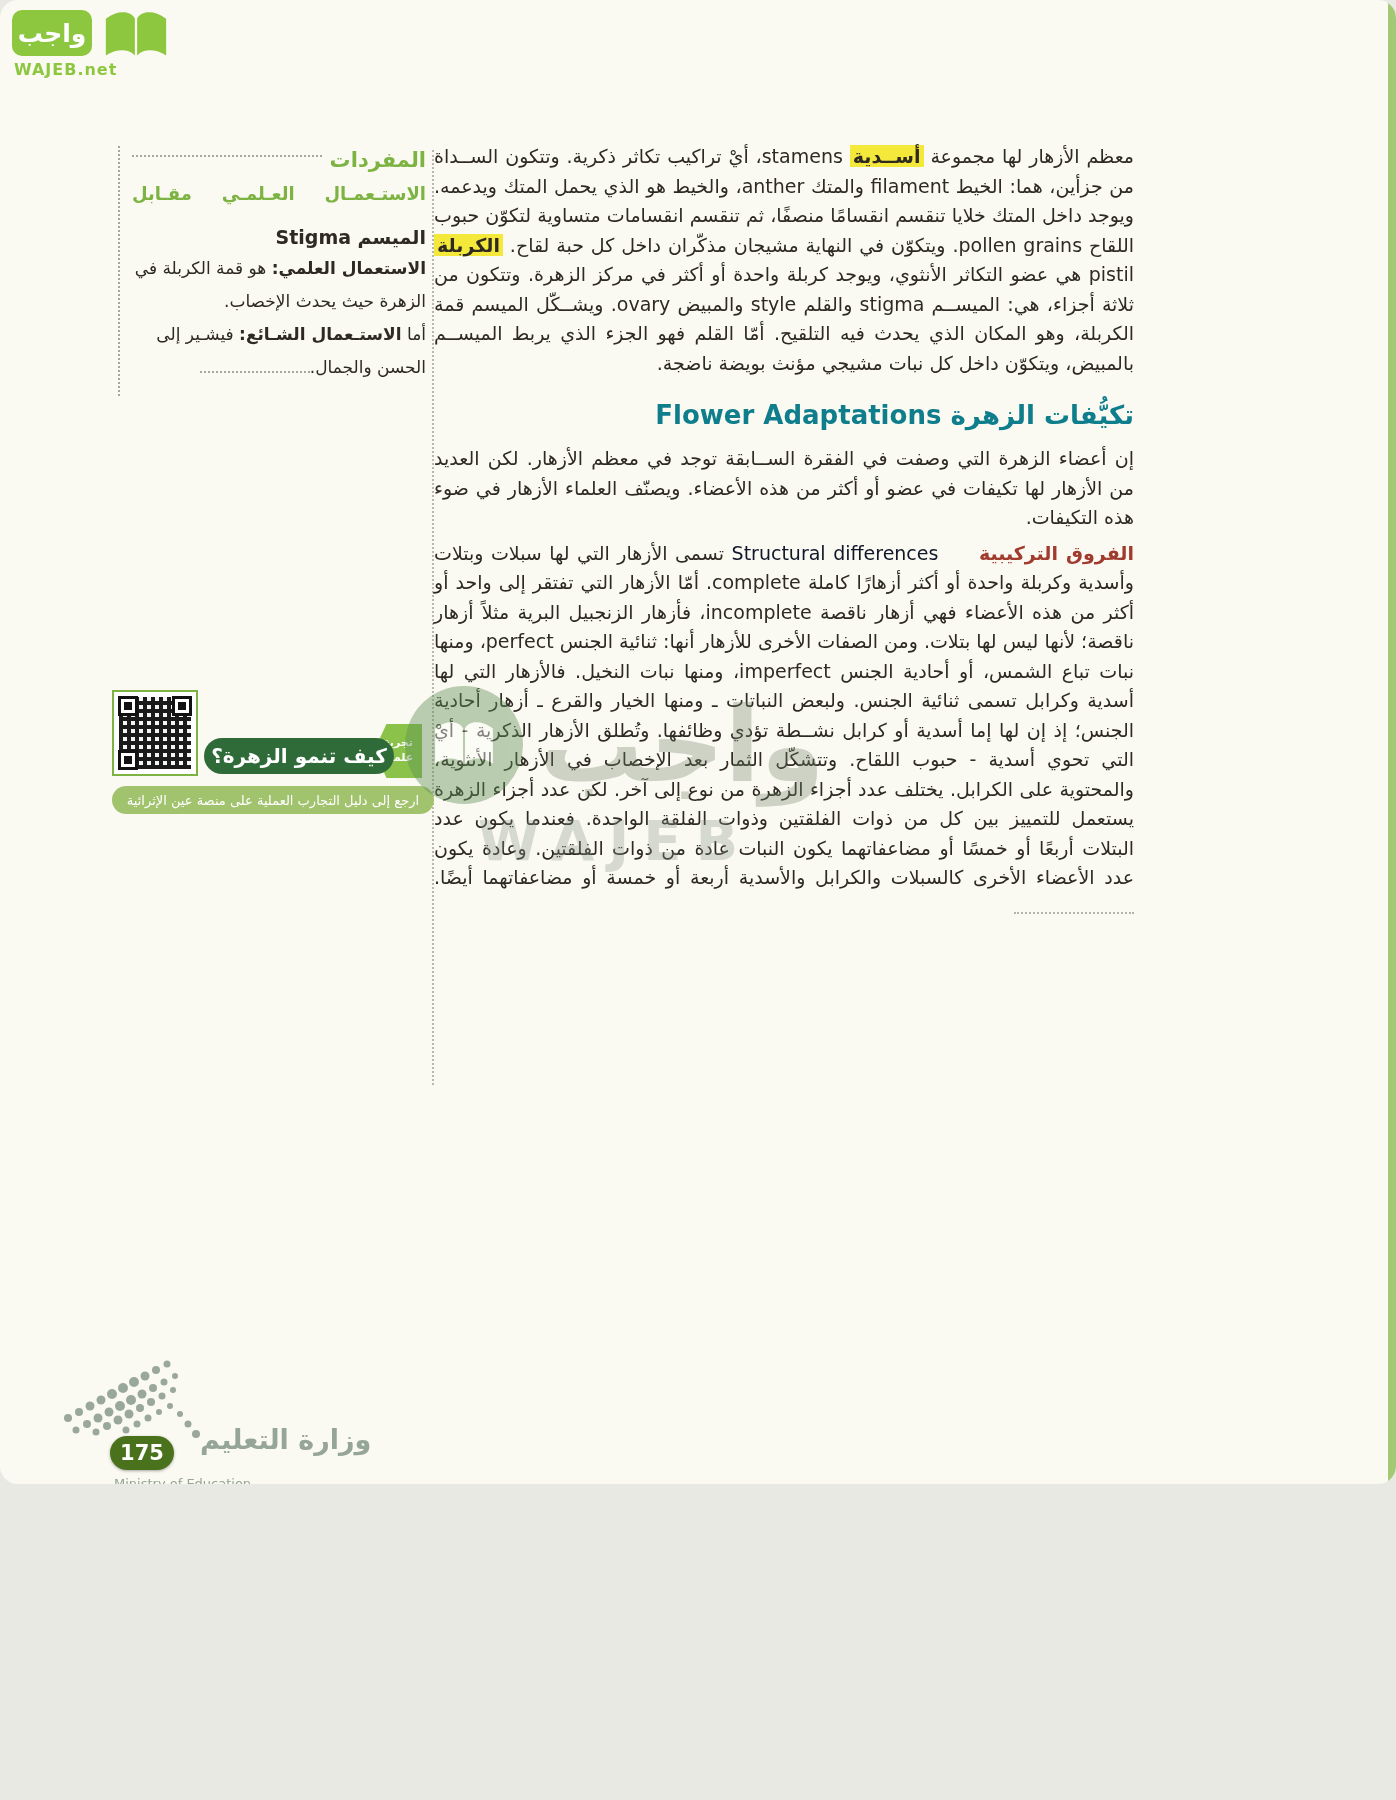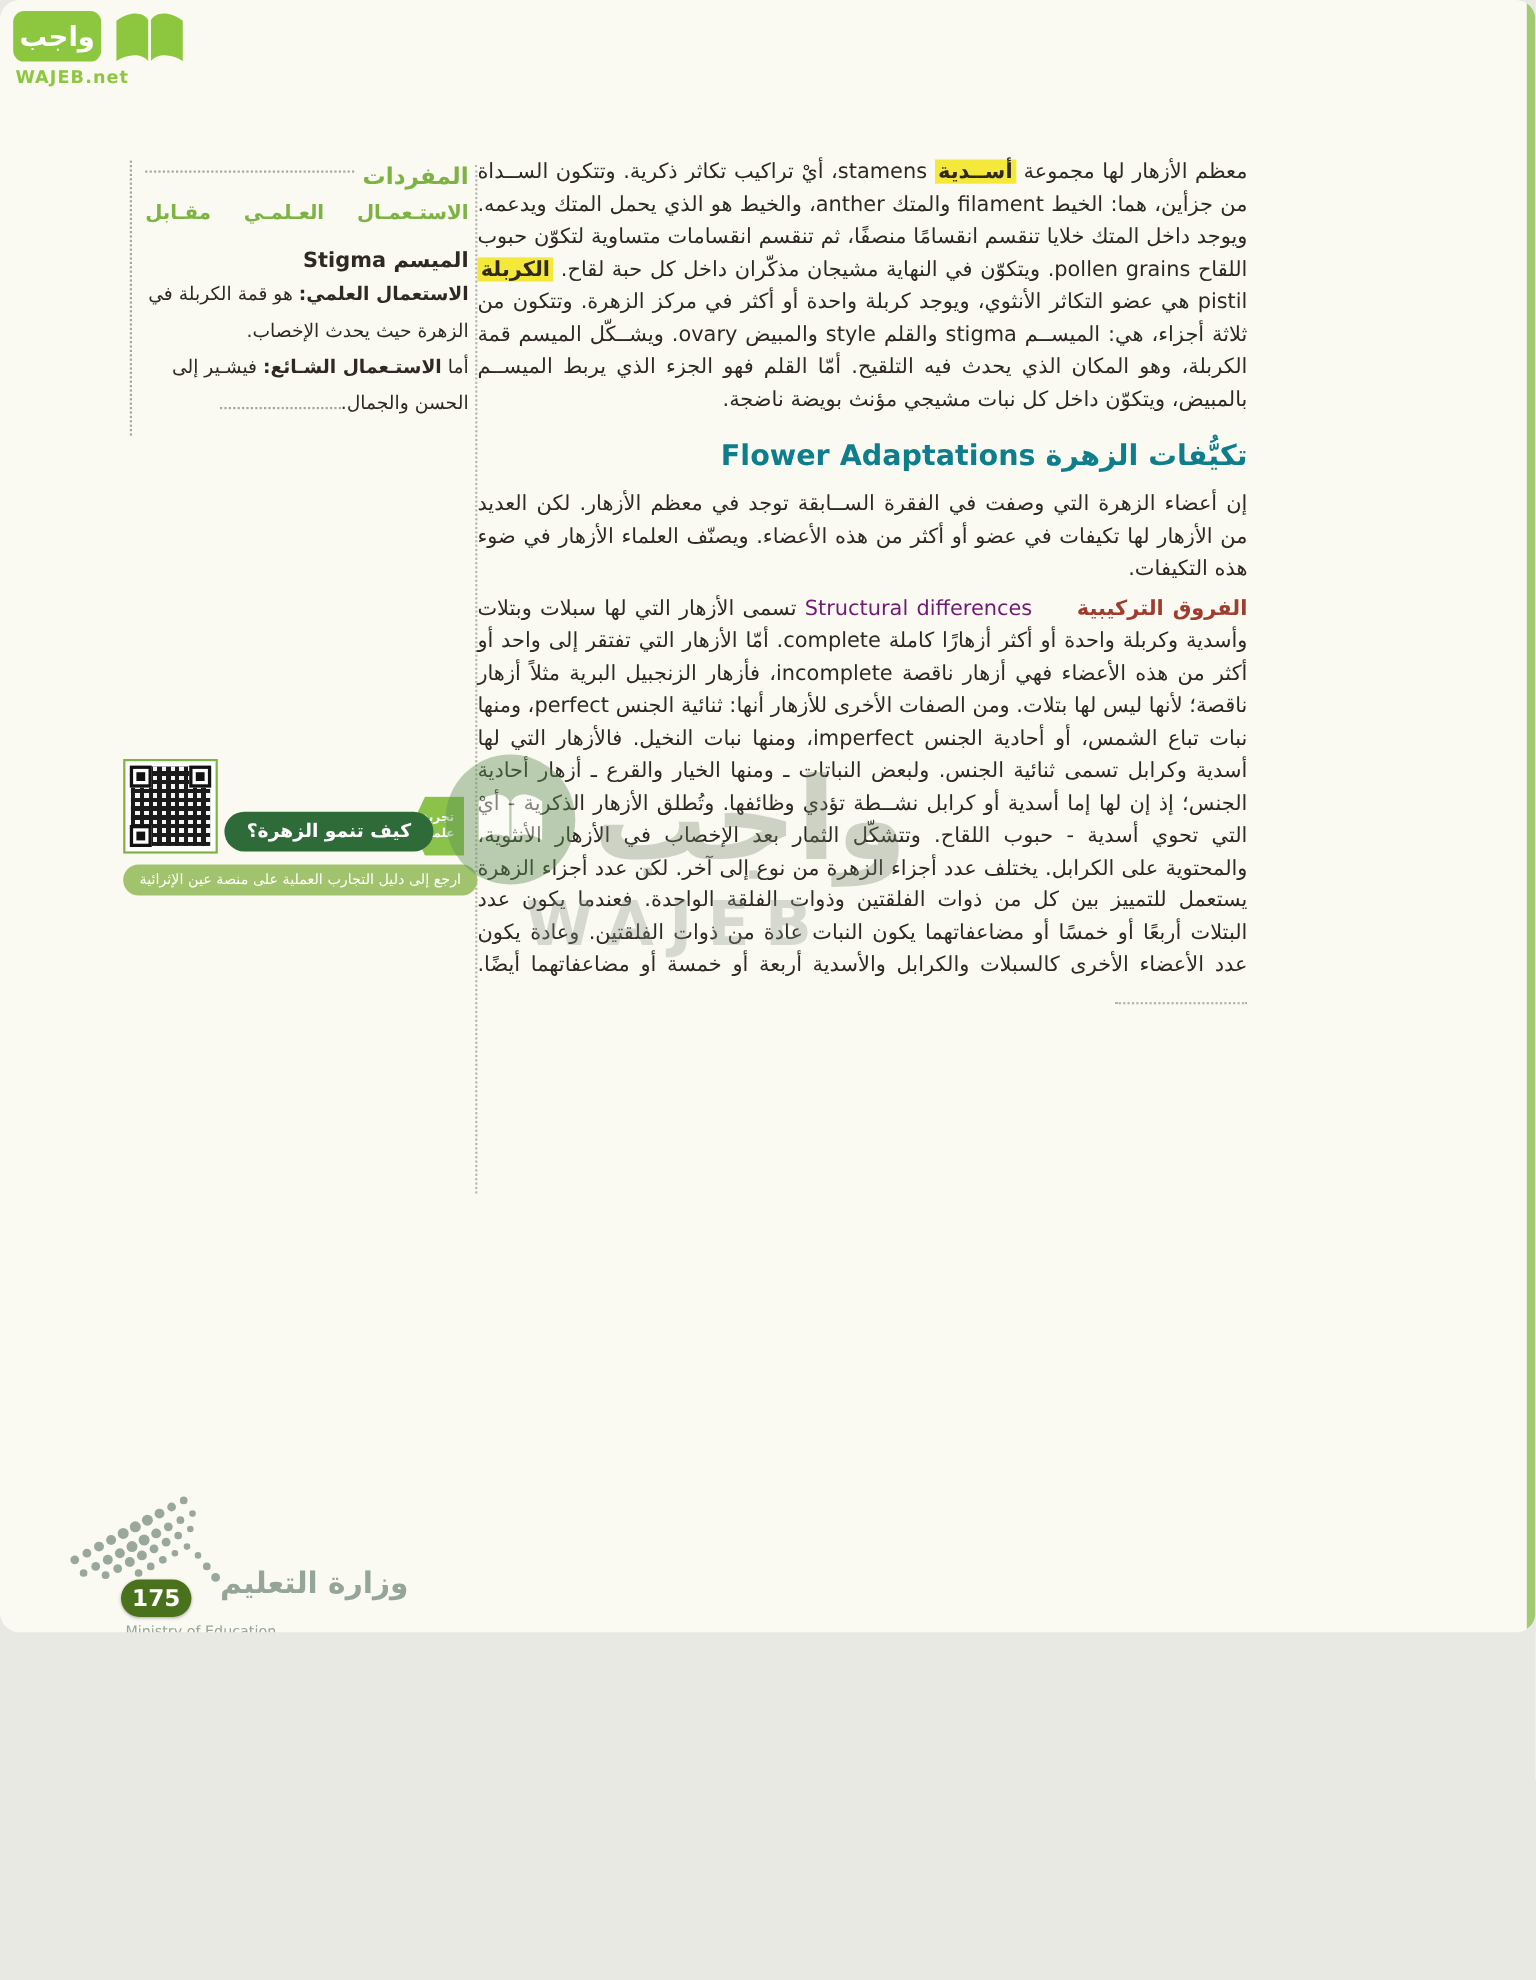--- a/index.html
+++ b/index.html
@@ -35,35 +35,35 @@
   
   .col-sep { position:absolute; top:150px; left:432px; height:935px; border-left:2px dotted #b7b7aa; }
 
   
   .main-col { position:absolute; top:142px; right:262px; width:700px; direction:rtl;
               text-align:justify; font-size:19px; line-height:29.5px; z-index:2; }
   .para { margin:0 0 6px; }
   .section-heading { color:#0e7d8c; font-size:26px; font-weight:bold; margin:20px 0 12px; line-height:34px; }
   .hl { background:#f4e83a; font-weight:bold; padding:0 3px; }
   .lead { color:#a03b2e; font-weight:bold;margin-left:33px; }
-  .leadEn { color:#701a75; }
+  .leadEn { color:#0f172a; }
   .para-last::after { content:""; display:inline-block; width:120px; border-bottom:2px dotted #b3b3aa; }
 
   
   .activity { position:absolute; top:690px; left:112px; width:322px; height:132px; direction:rtl; z-index:3; }
   .qr-box { position:absolute; top:0; left:0; width:86px; height:86px; background:#fff; border:2px solid #7cb342; }
   .qr-pattern { position:absolute; inset:5px;
       background:
         repeating-linear-gradient(0deg,#1a1a1a 0 4px,transparent 4px 8px),
         repeating-linear-gradient(90deg,#1a1a1a 0 4px,#f4f4f4 4px 8px); }
   .qr-finder { position:absolute; width:20px; height:20px; border:3px solid #111; background:#fff; }
   .qr-finder::after { content:""; position:absolute; inset:3px; background:#111; }
   .qr-tl { top:4px; left:4px; } .qr-tr { top:4px; right:4px; } .qr-bl { bottom:4px; left:4px; }
   .activity-banner { position:absolute; top:48px; right:40px; left:92px; height:36px; background:#2e6b39;
-      border-radius:18px; color:#fff; font-weight:bold; font-size:17px;
+      border-radius:18px; color:#fff; font-weight:bold; font-size:20px;
       display:flex; align-items:center; justify-content:center; }
   .activity-ribbon { position:absolute; top:34px; right:12px; width:48px; height:54px; background:#8bc34a;
       clip-path:polygon(100% 0,100% 100%,26% 100%,0 50%,26% 0);
       color:#fff; font-size:11px; font-weight:bold; line-height:1.35;
       display:flex; flex-direction:column; align-items:center; justify-content:center; padding-right:0; }
   .activity-sub { position:absolute; top:96px; left:0; right:0; height:28px; background:#a2c36e;
       border-radius:14px; color:#fff; font-size:13px;
       display:flex; align-items:center; justify-content:center; }
 
   

